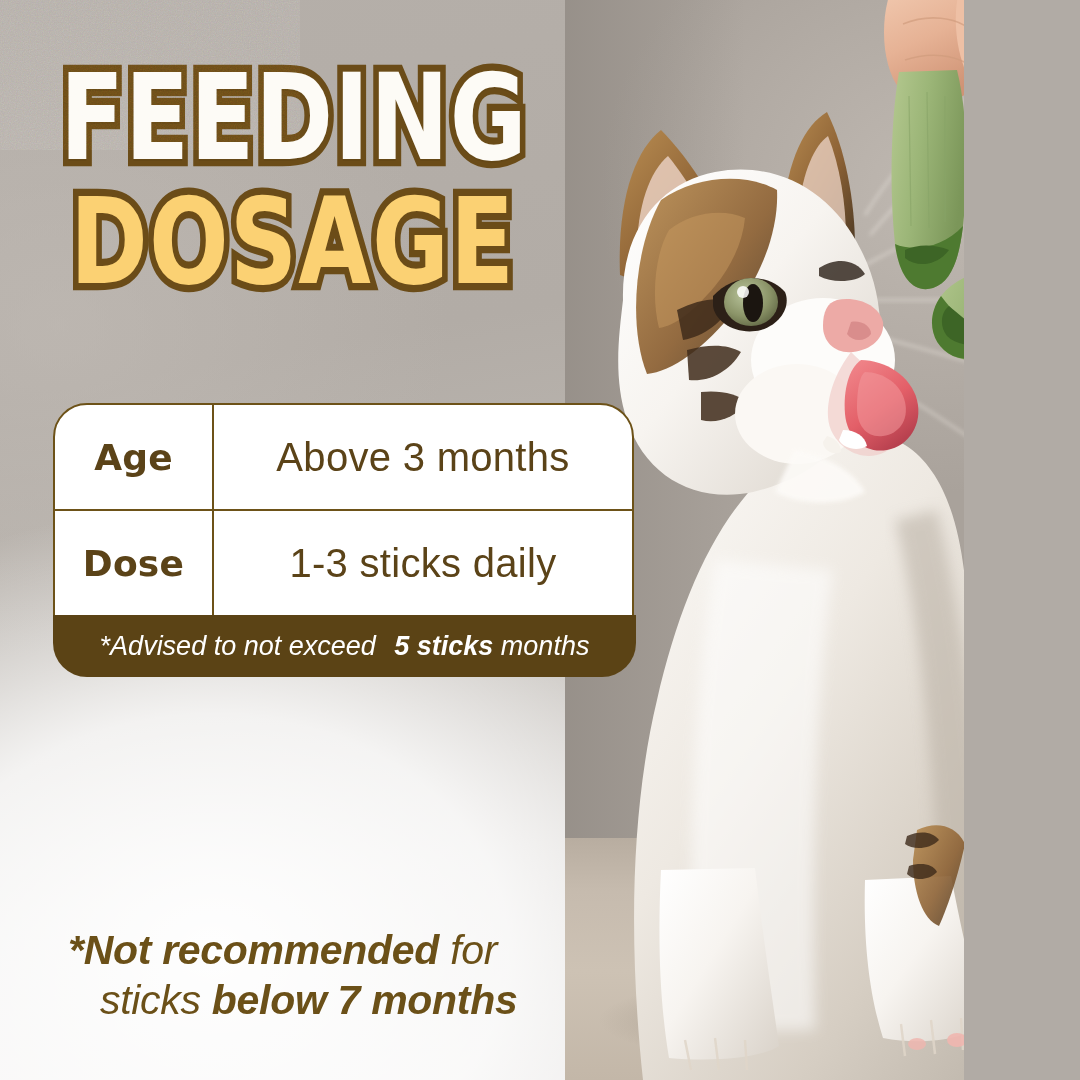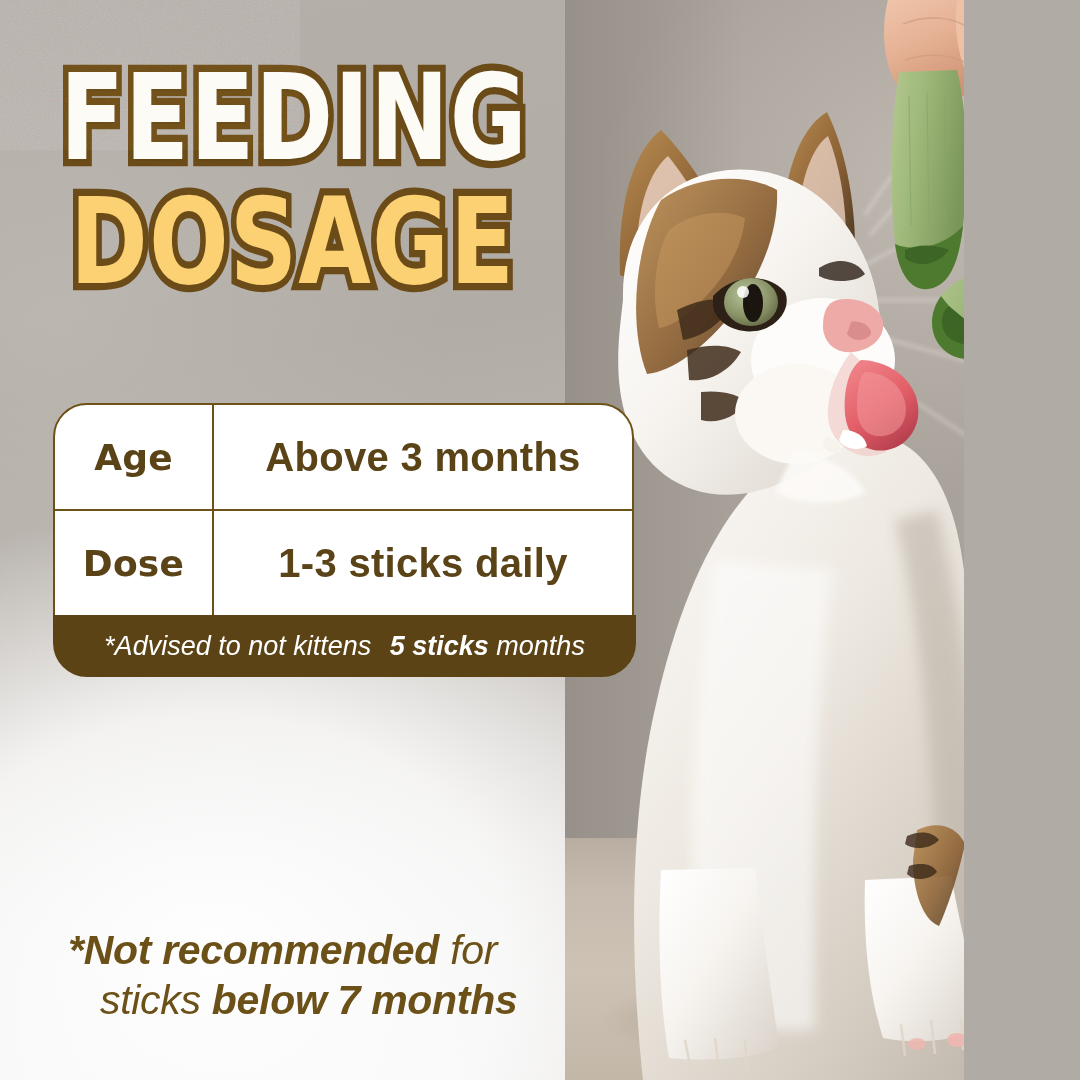--- a/index.html
+++ b/index.html
@@ -92,21 +92,21 @@
     border-right:2px solid #6d5218;
     color:#5b4318;
     font-family:"DejaVu Sans", sans-serif;
     font-weight:bold;font-size:36px;letter-spacing:.2px;
   }
   .cell-v{
     flex:1;height:100%;
     display:flex;align-items:center;justify-content:center;
     color:#5b4318;
     font-family:"Liberation Sans", sans-serif;
-    font-weight:700;font-size:40px;letter-spacing:.3px;
+    font-weight:400;font-size:40px;letter-spacing:.3px;
   }
   #note{
     position:relative;width:583px;margin-top:-2px;
     background:#5b4315;
     border-radius:0 0 34px 34px;
     height:62px;
     display:flex;align-items:center;justify-content:center;
     box-sizing:border-box;
   }
   #note .ntxt{
@@ -361,21 +361,21 @@
       <div class="row top">
         <div class="cell-k">Age</div>
         <div class="cell-v">Above 3 months</div>
       </div>
       <div class="row">
         <div class="cell-k">Dose</div>
         <div class="cell-v">1-3 sticks daily</div>
       </div>
     </div>
     <div id="note">
-      <div class="ntxt"><span>*Advised to not kittens </span><b>5 sticks</b><span> months</span></div>
+      <div class="ntxt"><span>*Advised to not exceed </span><b>5 sticks</b><span> months</span></div>
     </div>
   </div>
 
   <div id="foot">
     <span class="ln"><b>*Not recommended</b><span> for</span></span>
     <span class="ln ln2"><span>sticks </span><b>below 7 months</b></span>
   </div>
 
   <svg id="grain">
     <filter id="nz">

